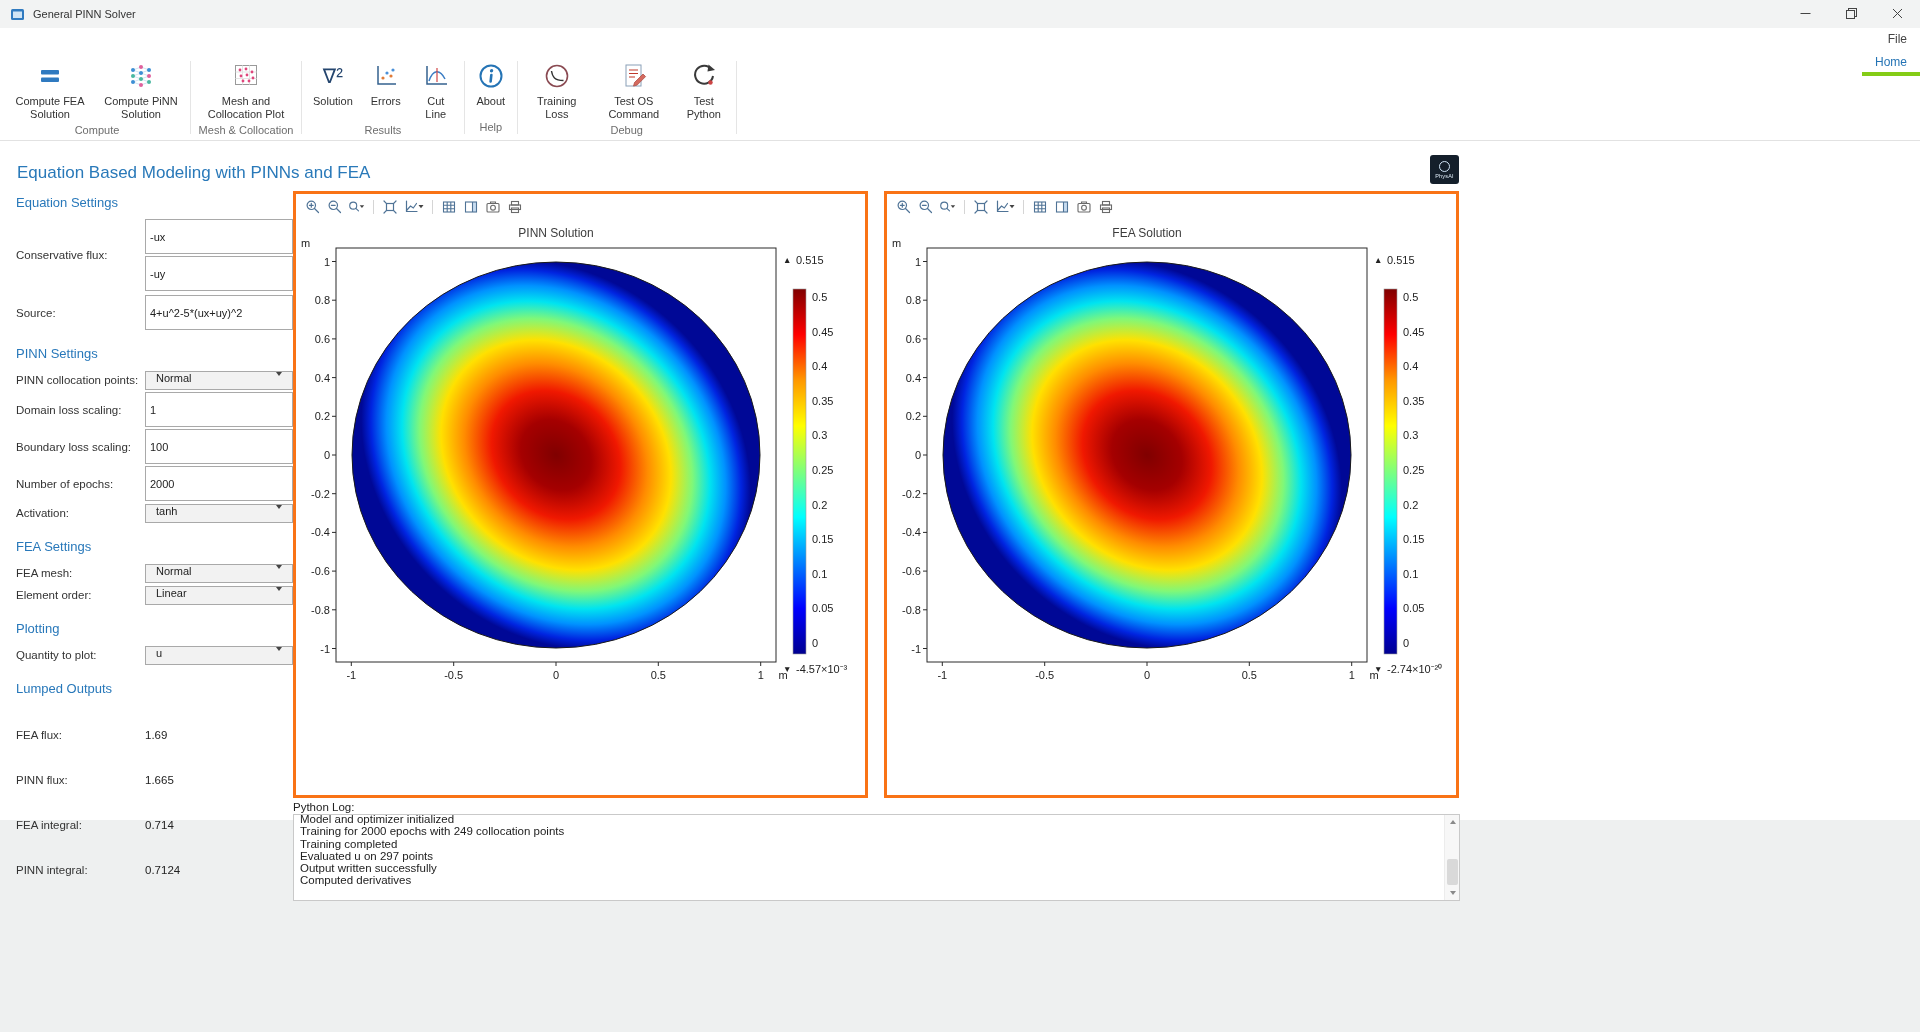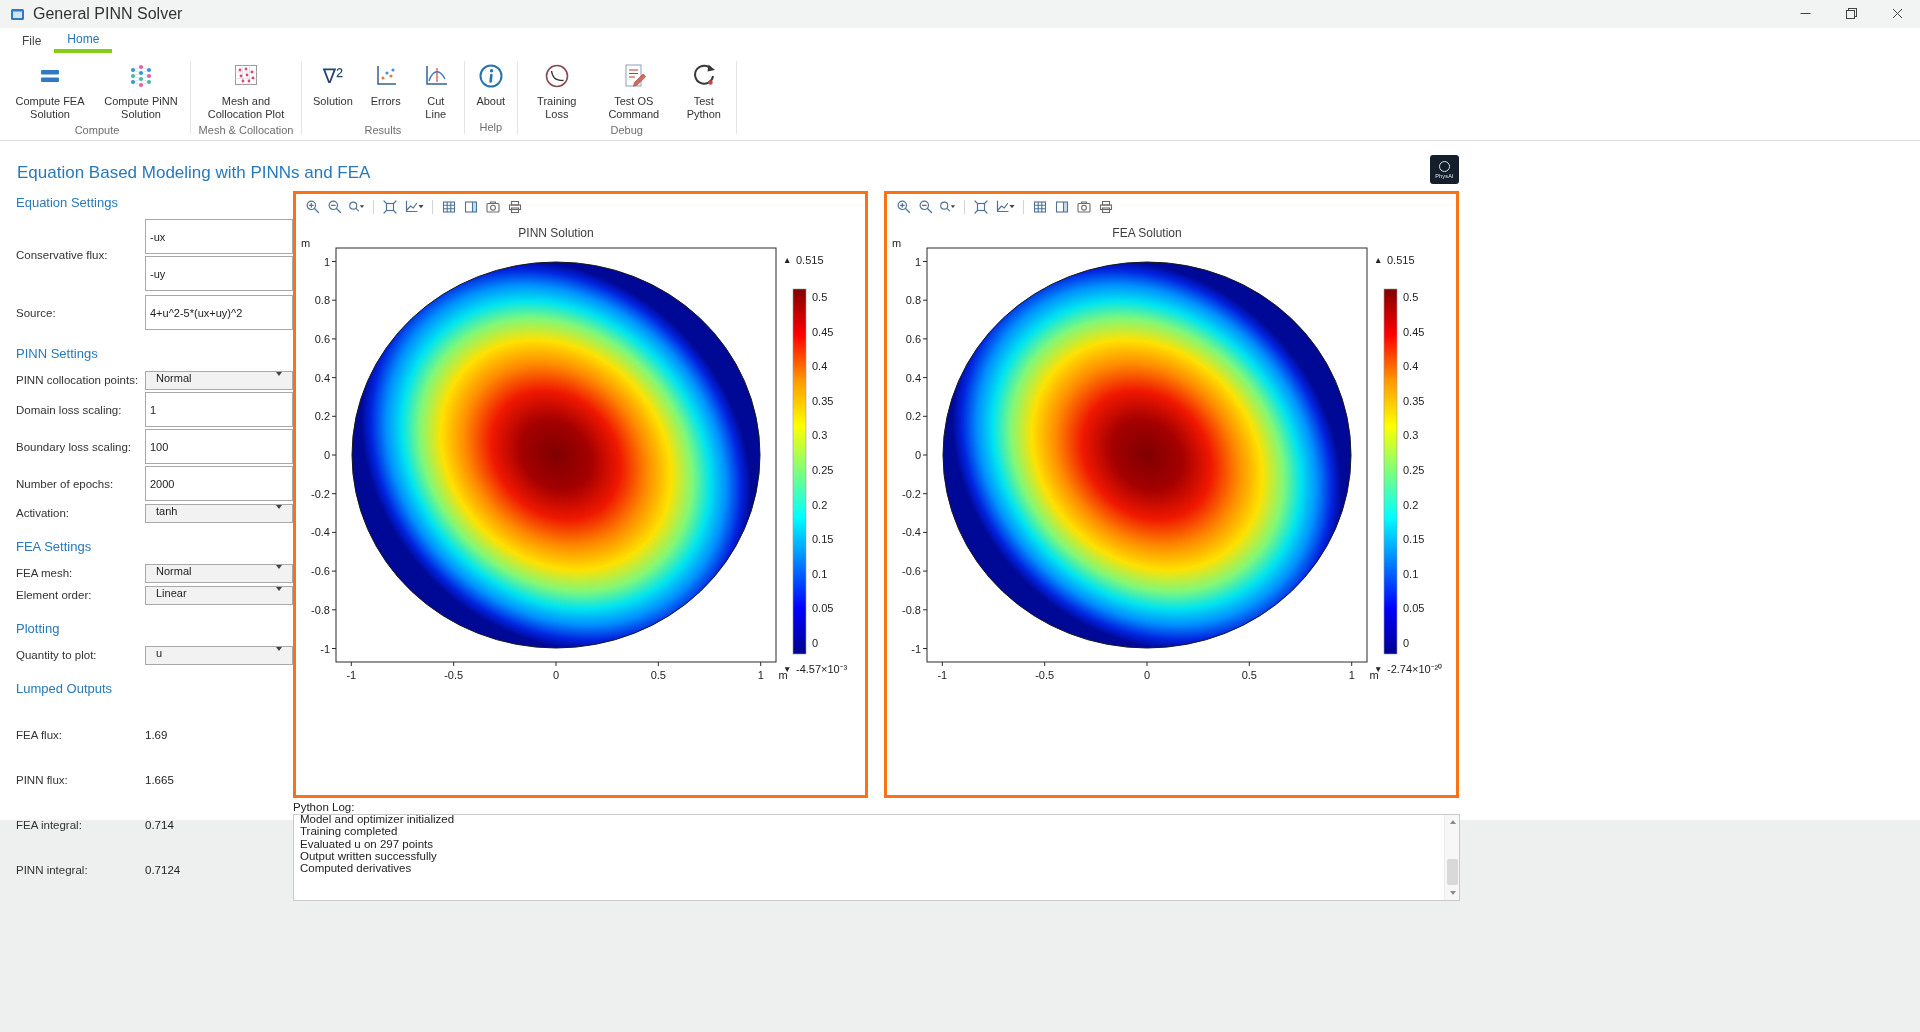--- a/index.html
+++ b/index.html
@@ -2,26 +2,26 @@
 <html><head>
 <meta charset="utf-8">
 <style>
   * { margin:0; padding:0; box-sizing:border-box; }
   html,body { width:1920px; height:1032px; }
   body { font-family:"Liberation Sans",sans-serif; background:#eef0f0; color:#222; overflow:hidden; }
 
   
   .titlebar { height:28px; background:#f2f3f3; display:flex; align-items:center; padding-left:10px; position:relative; }
   .app-icon { width:15px; height:15px; margin-right:8px; display:inline-flex; }
-  .titlebar-title { font-size:16px; color:#333; }
+  .titlebar-title { font-size:11px; color:#333; }
   .win-controls { position:absolute; right:0; top:0; height:28px; display:flex; }
   .win-btn { width:46px; height:28px; display:flex; align-items:center; justify-content:center; background:none; border:none; }
 
   
-  .menubar { height:25px; background:#fff; display:flex; align-items:flex-end; padding-left:9px; }
+  .menubar { height:25px; background:#fff; display:flex; align-items:flex-end; padding-left:28px;flex-direction:column; }
   .menu-tab { font-size:12px; padding:4px 13px 5px; color:#444; cursor:default; }
   .menu-tab.active { color:#2574b5; border-bottom:4px solid #84cc16; padding-bottom:3px; }
 
   
   .ribbon { background:#fff; border-bottom:1px solid #e2e2e2; height:88px; display:flex; padding-left:6px; }
   .rgroup { display:flex; flex-direction:column; justify-content:space-between; }
   .rbuttons { display:flex; align-items:flex-start; padding-top:5px; }
   .rbtn { background:none; border:none; display:flex; flex-direction:column; align-items:center; padding:2px 9px; font-family:inherit; cursor:default; }
   .ricon { height:32px; display:flex; align-items:center; justify-content:center; }
   .rlabel { font-size:11px; color:#333; text-align:center; line-height:1.2; margin-top:3px; display:inline-block; }
@@ -697,20 +697,21 @@
               <text class="mmval" x="500" y="453">-2.74×10⁻²⁰</text>
             </g>
           </svg>
         </div>
       </div>
 
       <div class="log-block">
         <div class="log-title">Python Log:</div>
         <div class="log-box">
           <div class="log-line clipped">Model and optimizer initialized</div>
+          <div class="log-line">Training for 2000 epochs with 249 collocation points</div>
           <div class="log-line">Training completed</div>
           <div class="log-line">Evaluated u on 297 points</div>
           <div class="log-line">Output written successfully</div>
           <div class="log-line">Computed derivatives</div>
           <div class="log-scrollbar">
             <span class="scroll-arrow up">
                 <span class="tri-up"></span>
               </span>
             <span class="scroll-thumb"></span>
             <span class="scroll-arrow down">

